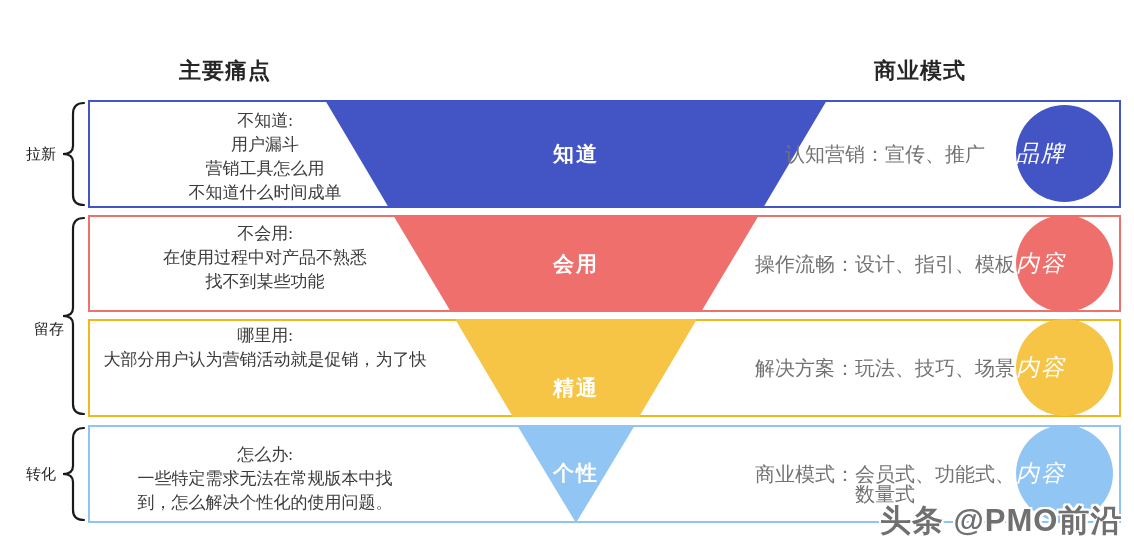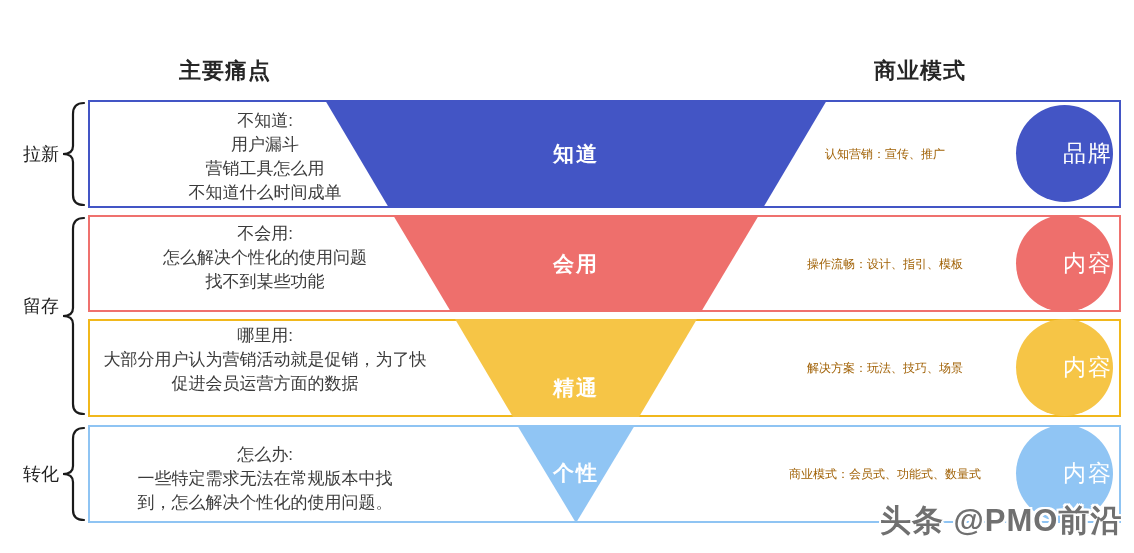--- a/index.html
+++ b/index.html
@@ -18,44 +18,44 @@
     position:absolute;left:88px;width:1033px;background:#ffffff;
     border:2px solid #000;box-sizing:border-box;
   }
   .row1{top:100px;height:108px;}
   .row2{top:215px;height:97px;}
   .row3{top:319px;height:98px;}
   .row4{top:425px;height:98px;}
   .overlay-svg{position:absolute;left:0;top:0;width:1134px;height:553px;pointer-events:none;}
   .left-text{
     position:absolute;left:85px;width:360px;text-align:center;
-    font-size:17px;line-height:24px;color:#3b3b3b;
+    font-size:17px;line-height:24px;color:#3b3b3b;font-family:Liberation Serif, serif;
   }
   .lt1{top:109px;} .lt2{top:222px;} .lt3{top:324px;} .lt4{top:443px;}
   .right-text{
     position:absolute;left:755px;width:260px;text-align:center;
-    font-size:12px;line-height:20px;color:#a16207;
+    font-size:20px;line-height:20px;color:#737373;
   }
   .rt1{top:144px;} .rt2{top:254px;} .rt3{top:358px;} .rt4{top:464px;}
   .funnel-label{
     position:absolute;left:476px;width:200px;height:28px;line-height:28px;
     text-align:center;font-size:21px;font-weight:bold;color:#ffffff;letter-spacing:2px;
   }
   .fl1{top:140px;} .fl2{top:250px;} .fl3{top:374px;} .fl4{top:459px;text-align:center;}
   .circle{
     position:absolute;left:1016px;width:97px;height:97px;border-radius:50%;
-    display:flex;align-items:center;justify-content:flex-end;
-    color:#ffffff;font-size:23px;font-weight:500;letter-spacing:2px;
+    display:flex;align-items:center;justify-content:flex-start;
+    color:#ffffff;font-size:23px;font-weight:500;letter-spacing:2px;font-style:italic;
   }
   .c1{top:105px;} .c2{top:215px;} .c3{top:319px;} .c4{top:425px;}
   .group-label{
     position:absolute;left:18px;width:46px;height:24px;line-height:24px;
-    text-align:center;font-size:18px;color:#1f1f1f;
+    text-align:center;font-size:15px;color:#1f1f1f;
   }
-  .gl1{top:142px;} .gl2{top:294px;} .gl3{top:462px;}
+  .gl1{top:142px;} .gl2{top:317px;text-align:right;} .gl3{top:462px;}
   .watermark{
     position:absolute;left:880px;top:500px;z-index:10;
     font-size:31px;font-weight:bold;color:#707070;letter-spacing:1px;white-space:nowrap;
     text-shadow:-2px -2px 0 #fff,2px -2px 0 #fff,-2px 2px 0 #fff,2px 2px 0 #fff,0 2px 0 #fff,0 -2px 0 #fff,2px 0 0 #fff,-2px 0 0 #fff;
   }
   .brace{stroke:#1a1a1a;stroke-width:2.2;fill:none;stroke-linecap:round;}
 </style>
 </head>
 <body>
 
@@ -84,27 +84,26 @@
   <div class="group-label gl3">转化</div>
 
   <div class="left-text lt1">
     <div>不知道:</div>
     <div>用户漏斗</div>
     <div>营销工具怎么用</div>
     <div>不知道什么时间成单</div>
   </div>
   <div class="left-text lt2">
     <div>不会用:</div>
-    <div>怎么解决个性化的使用问题</div>
+    <div>在使用过程中对产品不熟悉</div>
     <div>找不到某些功能</div>
   </div>
   <div class="left-text lt3">
     <div>哪里用:</div>
     <div>大部分用户认为营销活动就是促销，为了快</div>
-    <div>促进会员运营方面的数据</div>
   </div>
   <div class="left-text lt4">
     <div>怎么办:</div>
     <div>一些特定需求无法在常规版本中找</div>
     <div>到，怎么解决个性化的使用问题。</div>
   </div>
 
   <div class="funnel-label fl1">知道</div>
   <div class="funnel-label fl2">会用</div>
   <div class="funnel-label fl3">精通</div>

